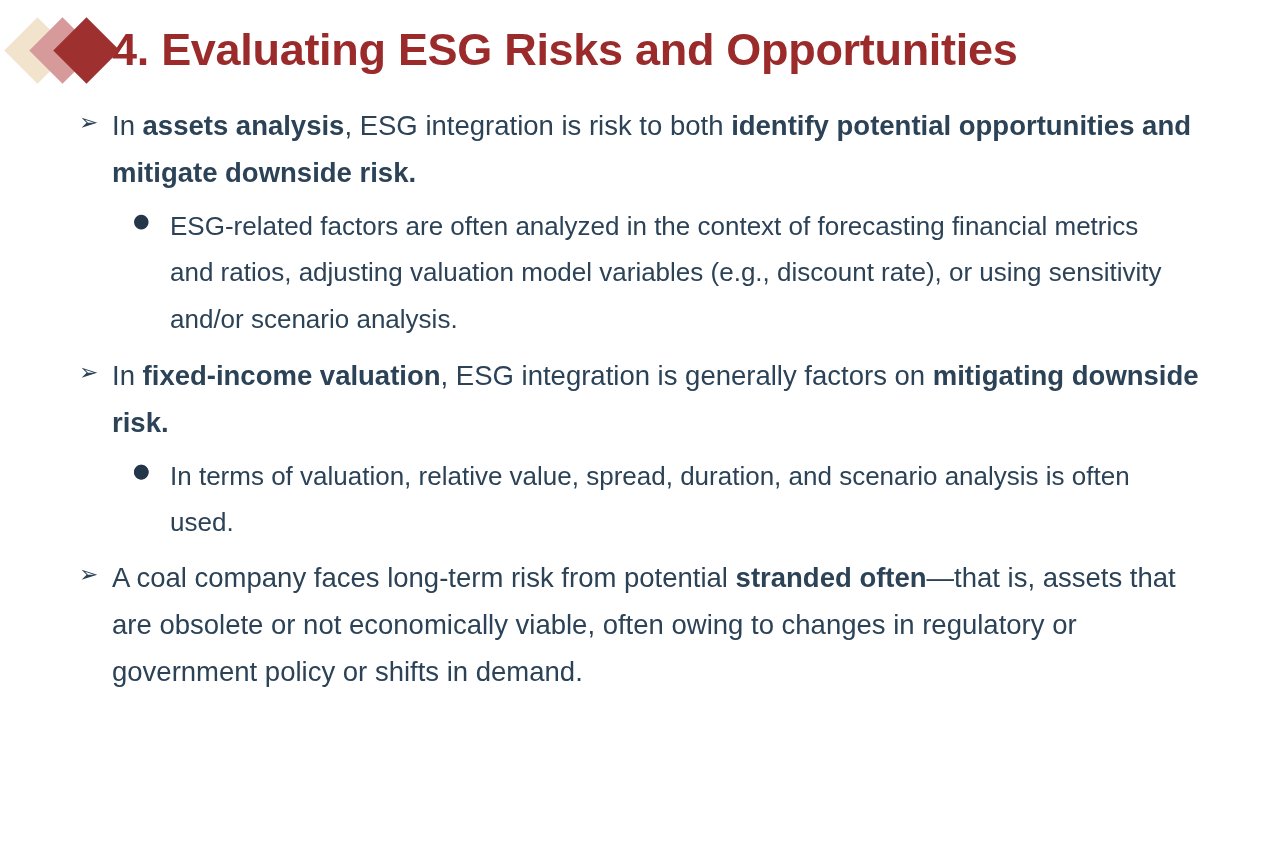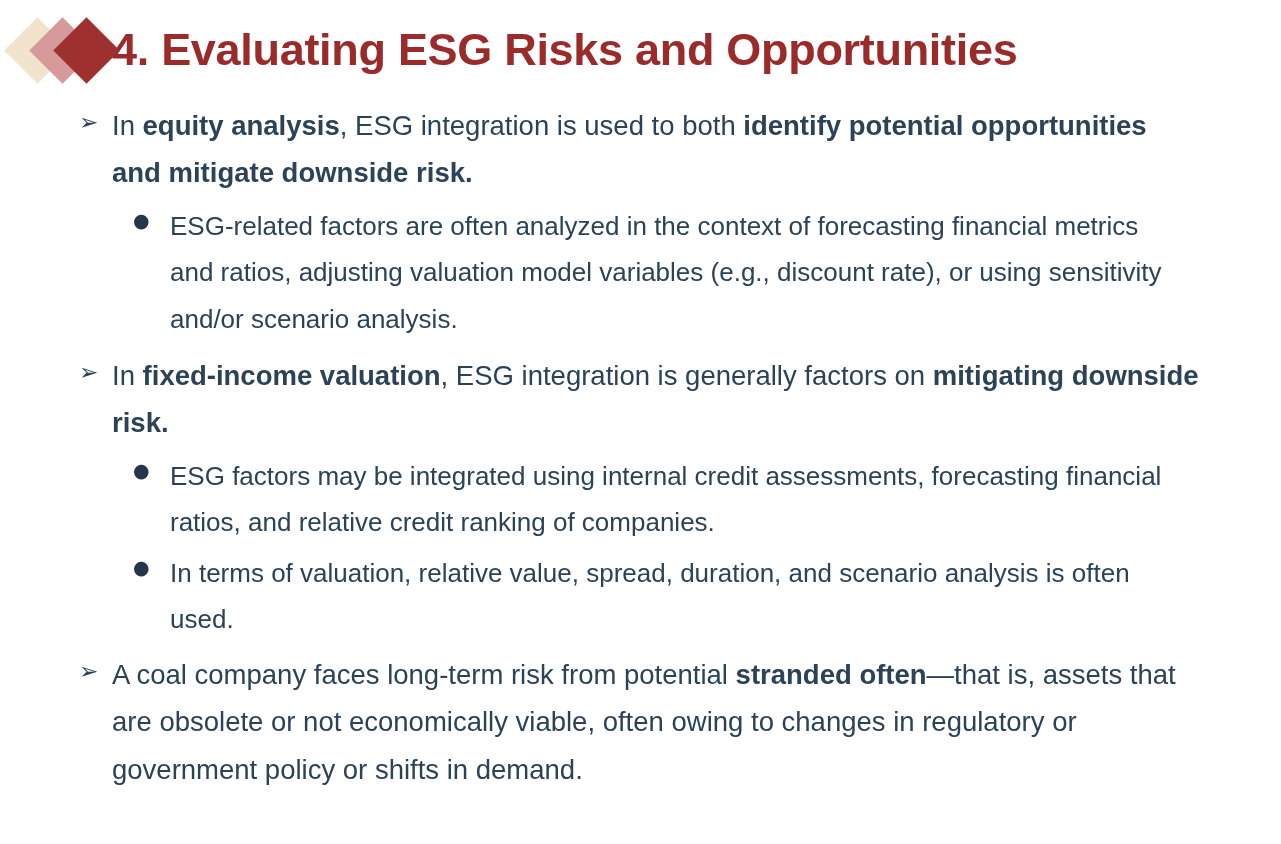--- a/index.html
+++ b/index.html
@@ -126,36 +126,35 @@
       <span class="dia dia-2"></span>
       <span class="dia dia-3"></span>
     </div>
     <div class="slide-title">4. Evaluating ESG Risks and Opportunities</div>
   </div>
 
   <div class="body-area">
 
     <div class="lvl1 g1">
       <span class="marker">➢</span>
-      <span class="text"><span>In </span><span class="b">equity analysis</span><span>, ESG integration is used to both </span><span class="b">identify potential opportunities and mitigate downside risk.</span></span>
+      <span class="text"><span>In </span><span class="b">assets analysis</span><span>, ESG integration is risk to both </span><span class="b">identify potential opportunities and mitigate downside risk.</span></span>
     </div>
 
     <div class="lvl2">
       <span class="marker">●</span>
       <span class="text"><span>ESG-related factors are often analyzed in the context of forecasting financial metrics and ratios, adjusting valuation model variables (e.g., discount rate), or using sensitivity and/or scenario analysis.</span></span>
     </div>
 
     <div class="lvl1 g2">
       <span class="marker">➢</span>
       <span class="text"><span>In </span><span class="b">fixed-income valuation</span><span>, ESG integration is generally factors on </span><span class="b">mitigating downside risk.</span></span>
     </div>
 
     <div class="lvl2">
       <span class="marker">●</span>
-      <span class="text"><span>ESG factors may be integrated using internal credit assessments, forecasting financial ratios, and relative credit ranking of companies.</span></span>
     </div>
 
     <div class="lvl2">
       <span class="marker">●</span>
       <span class="text"><span>In terms of valuation, relative value, spread, duration, and scenario analysis is often used.</span></span>
     </div>
 
     <div class="lvl1 g3">
       <span class="marker">➢</span>
       <span class="text"><span>A coal company faces long-term risk from potential </span><span class="b">stranded often</span><span>—that is, assets that are obsolete or not economically viable, often owing to changes in regulatory or government policy or shifts in demand.</span></span>

